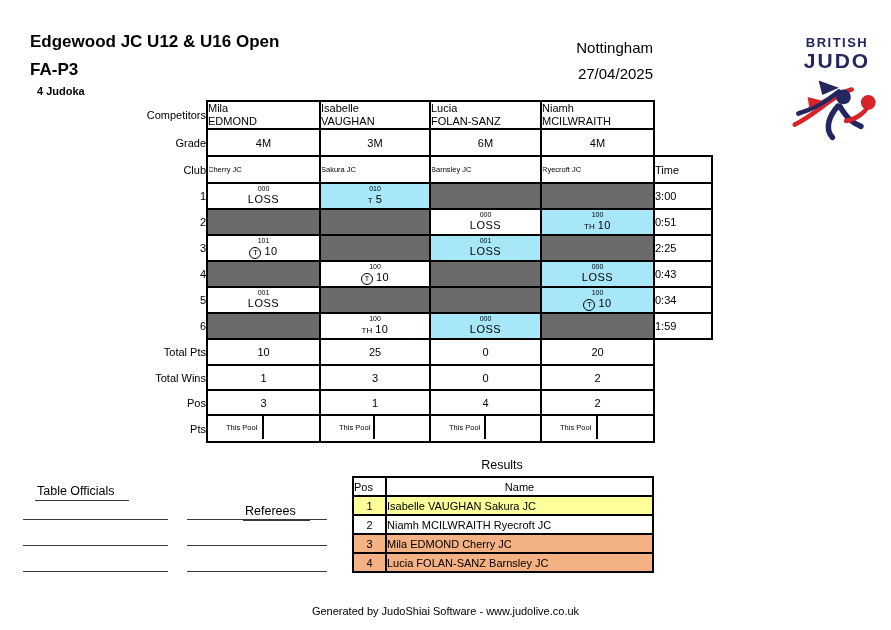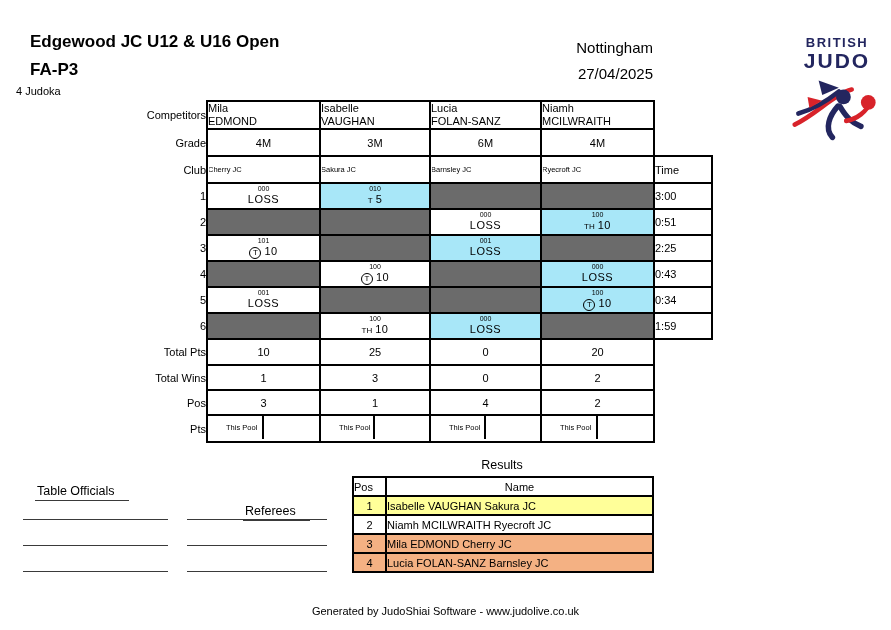--- a/index.html
+++ b/index.html
@@ -3,21 +3,21 @@
 <meta charset="utf-8">
 <style>
   * { box-sizing: border-box; margin: 0; padding: 0; }
   html, body { background: #fff; }
   body { font-family: "Liberation Sans", sans-serif; color: #000; }
   #page { position: relative; width: 891px; height: 630px; background: #fff; overflow: hidden; }
 
   
   .event-title { position: absolute; left: 30px; top: 32px; font-size: 17px; font-weight: bold; }
   .sheet-code  { position: absolute; left: 30px; top: 60px; font-size: 17px; font-weight: bold; }
-  .judoka-count{ position: absolute; left: 16px; top: 85px; font-size: 11px; }
+  .judoka-count{ position: absolute; left: 37px; top: 85px; font-size: 11px; font-weight: bold; }
   .loc-block   { position: absolute; left: 495px; top: 35px; width: 158px; text-align: right;
                  font-size: 15px; font-weight: normal; line-height: 26px; }
 
   
   .logo { position: absolute; left: 789px; top: 35px; width: 96px; text-align: center; }
   .logo .l1 { font-size: 13px; font-weight: bold; letter-spacing: 1.5px; color: #23265f; line-height: 15px; }
   .logo .l2 { font-size: 21px; font-weight: bold; letter-spacing: 2px; color: #23265f; line-height: 21px; }
   .logo svg { margin-top: 2px; }
 
   

